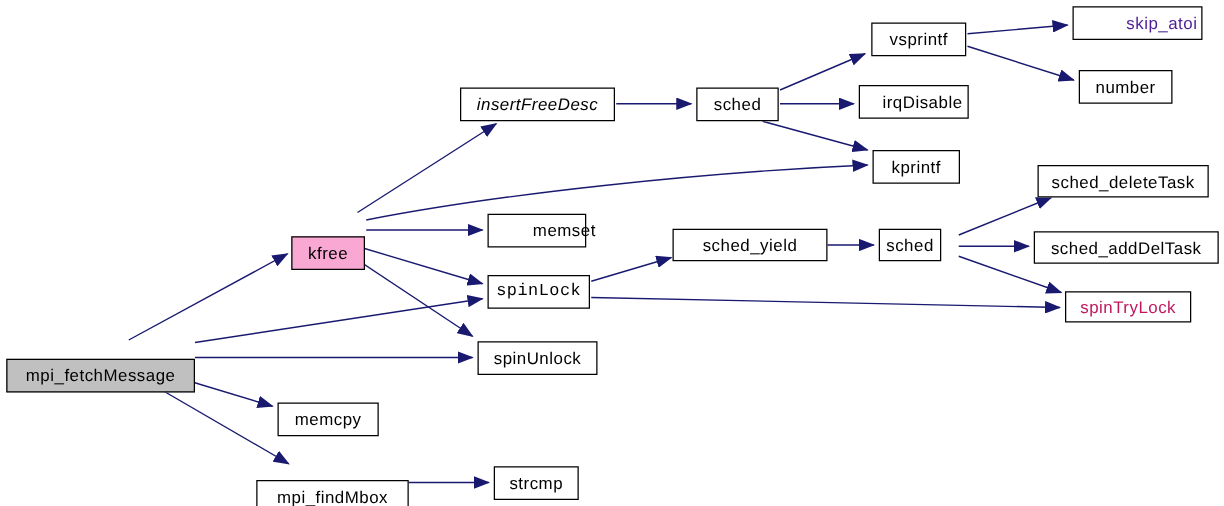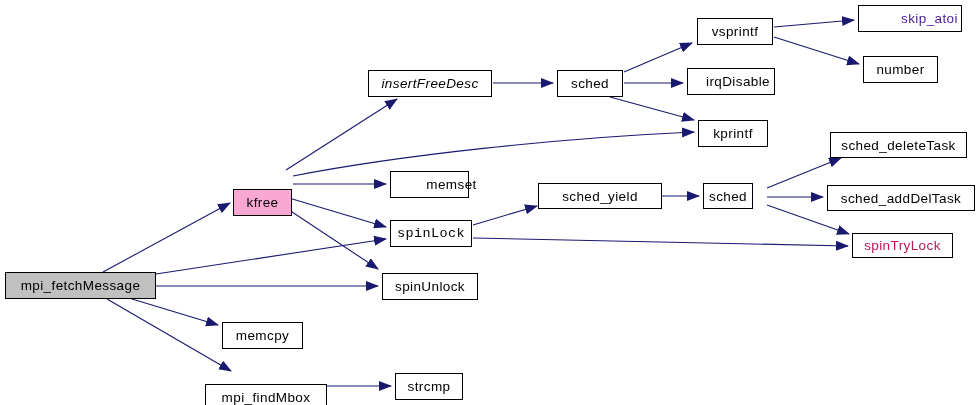--- a/index.html
+++ b/index.html
@@ -18,21 +18,21 @@
     background:#fff;
     display:flex;
     align-items:center;
     justify-content:center;
     font-size:13.5px;
     letter-spacing:0.4px;
     white-space:nowrap;
     color:#000;
     cursor:pointer;
   }
-  .node.root{cursor:default;}
+  .node.root{cursor:default;margin-top:15px;}
 </style>
 </head>
 <body>
 
 <div class="canvas" style="background: rgb(255, 255, 255);">
   <svg class="edges-layer" width="979" height="405" xmlns="http://www.w3.org/2000/svg">
     <defs>
       <marker id="arrowhead" markerWidth="13" markerHeight="10" refX="12" refY="5" orient="auto" markerUnits="userSpaceOnUse">
         <path d="M0,0 L13,5 L0,10 z" fill="#191970"></path>
       </marker>

